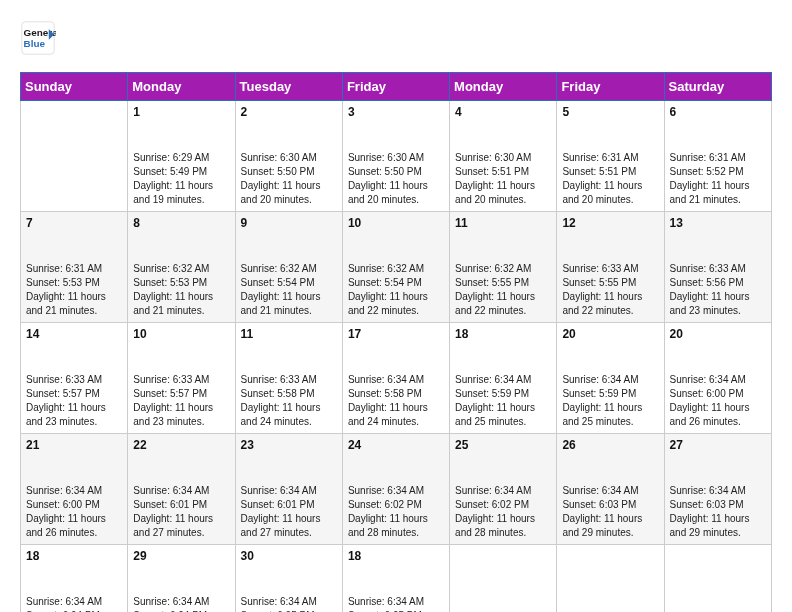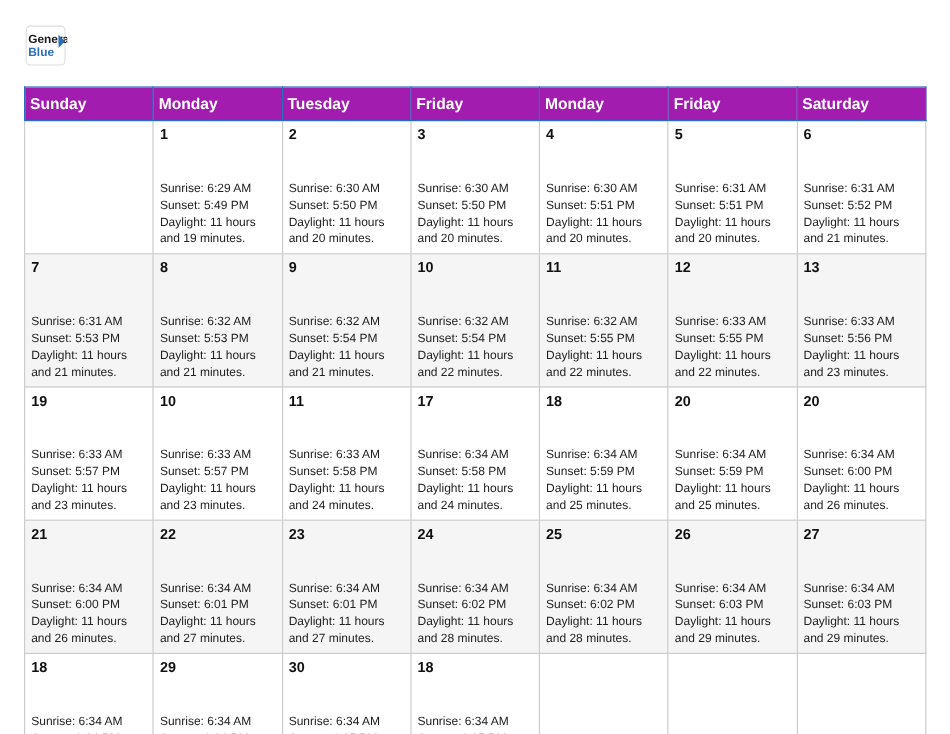--- a/index.html
+++ b/index.html
@@ -191,21 +191,21 @@
       </td>
         <td>
         <div class="day-number">13</div>
         <div class="day-info">
           Sunrise: 6:33 AM<br>Sunset: 5:56 PM<br>Daylight: 11 hours and 23 minutes.
         </div>
       </td>
       </tr>
       <tr>
         <td>
-        <div class="day-number">19</div>
+        <div class="day-number">14</div>
         <div class="day-info">
           Sunrise: 6:33 AM<br>Sunset: 5:57 PM<br>Daylight: 11 hours and 23 minutes.
         </div>
       </td>
         <td>
         <div class="day-number">10</div>
         <div class="day-info">
           Sunrise: 6:33 AM<br>Sunset: 5:57 PM<br>Daylight: 11 hours and 23 minutes.
         </div>
       </td>

